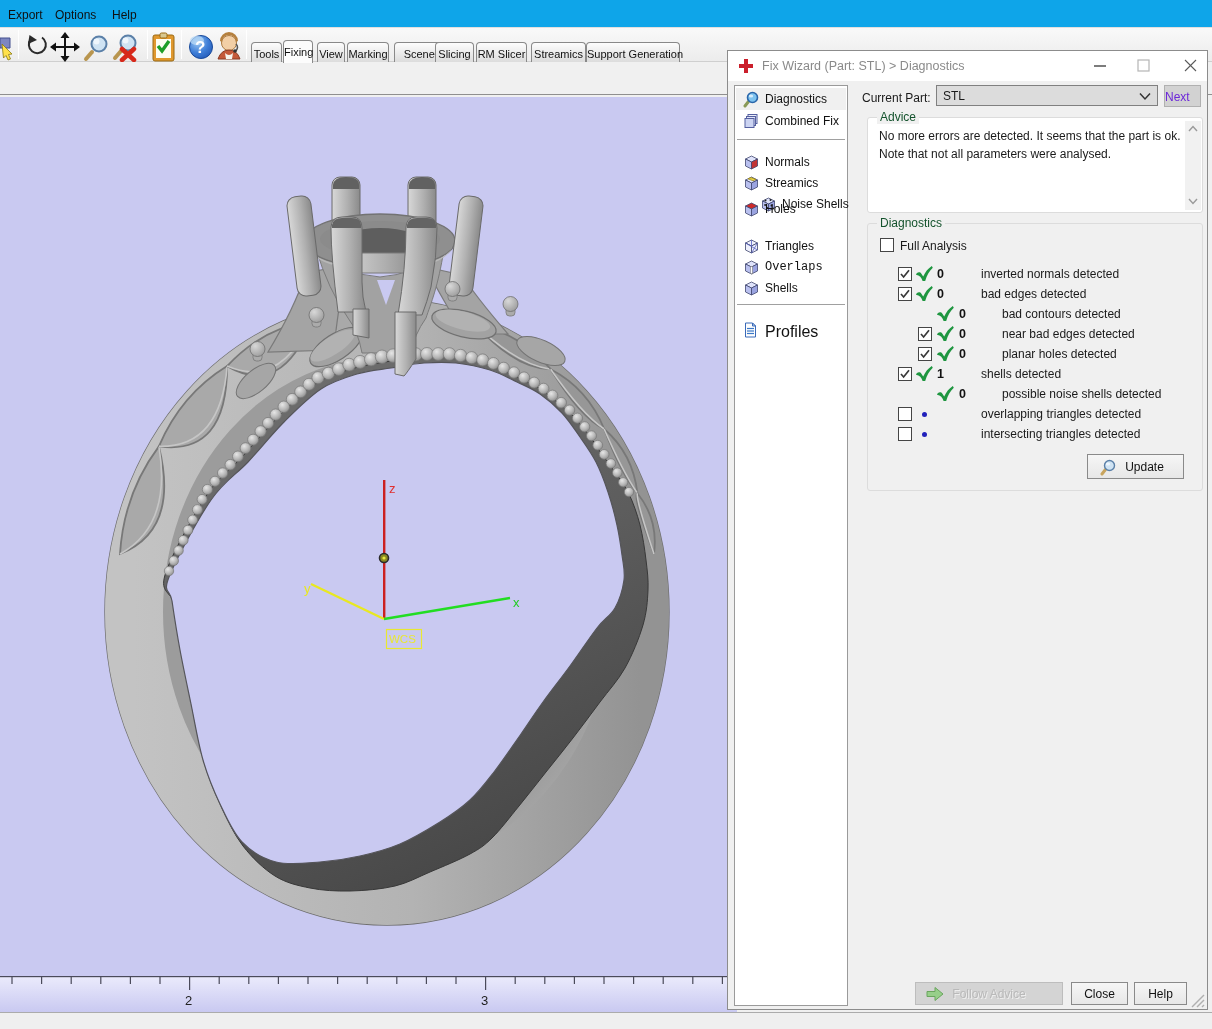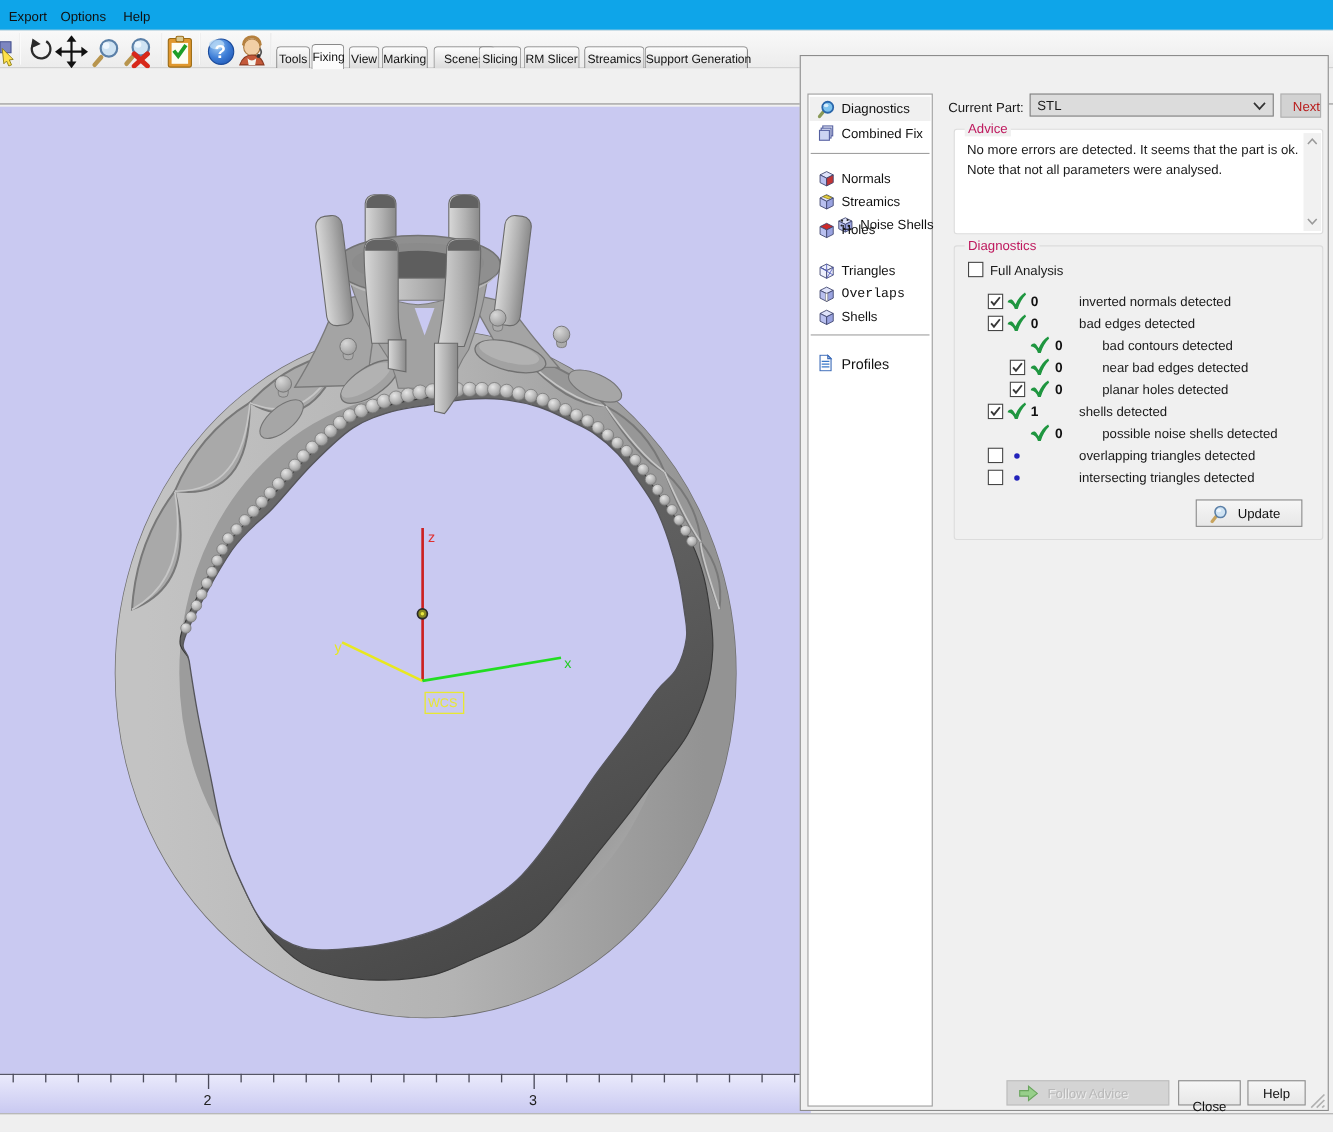--- a/index.html
+++ b/index.html
@@ -17,21 +17,21 @@
 #viewport{left:0;top:97px;width:737px;height:915px;background:#c9c9f1}
 #statusbar{left:0;top:1012px;width:1212px;height:17px;background:#efefef;border-top:1px solid #ababab}
 #dialog{left:727px;top:50px;width:481px;height:960px;background:#f0f0f0;border:1px solid #8c8c8c}
 #dtitle{left:0;top:0;width:479px;height:30px;background:#fff}
 #dtitle .txt{position:absolute;left:34px;top:8px;color:#8a8a8a;font-size:12.5px}
 #sidebar{left:6px;top:34px;width:114px;height:921px;background:#fff;border:1px solid #9a9a9a}
 .sbitem{position:absolute;left:1px;width:110px;height:22px}
 .sbitem svg{position:absolute;left:7px;top:3px}
 .sbsep{position:absolute;left:2px;width:108px;height:1px;background:#a0a0a0}
 .grp{position:absolute;border:1px solid #dcdcdc;border-radius:3px}
-.leg{position:absolute;top:-8px;left:9px;background:#f0f0f0;padding:0 3px;font-size:12px;color:#be185d}
+.leg{position:absolute;top:-8px;left:9px;background:#f0f0f0;padding:0 3px;font-size:12px;color:#14532d}
 .cb{position:absolute;width:14px;height:14px;background:#fff;border:1px solid #454545}
 .lbl12{position:absolute;font-size:12px;color:#1a1a1a}
 .num{position:absolute;font-size:12.5px;font-weight:bold;color:#111}
 .btn{position:absolute;background:linear-gradient(#f6f6f6,#e7e7e7);border:1px solid #8a8a8a;
  text-align:center;font-size:12px;color:#111}
 </style></head><body>
 
 <div id="menubar" class="abs">
     <span style="left:8px">Export</span>
     <span style="left:55px">Options</span>
@@ -312,20 +312,34 @@
         <rect x="603.4" y="0" width="1.2" height="8" fill="#4a4a5a"></rect>
         <rect x="633.0" y="0" width="1.2" height="8" fill="#4a4a5a"></rect>
         <rect x="662.6" y="0" width="1.2" height="8" fill="#4a4a5a"></rect>
         <rect x="692.2" y="0" width="1.2" height="8" fill="#4a4a5a"></rect>
         <rect x="721.8" y="0" width="1.2" height="8" fill="#4a4a5a"></rect>
 <text x="185" y="29" font-size="13" fill="#222" font-family="Liberation Sans">2</text>
 <text x="481" y="29" font-size="13" fill="#222" font-family="Liberation Sans">3</text>
 </svg></div></div>
 <div id="statusbar" class="abs"></div>
 <div id="dialog" class="abs">
+ <div id="dtitle" class="abs">
+  <svg class="abs" style="left:10px;top:7px" width="16" height="16">
+   <path d="M6,1 h4 v5 h5 v4 h-5 v5 h-4 v-5 h-5 v-4 h5 Z" fill="#cb1f2b"></path>
+  </svg>
+  <div class="txt">Fix Wizard (Part: STL) &gt; Diagnostics</div>
+  <svg class="abs" style="left:360px;top:0" width="119" height="30">
+   <line x1="6" y1="15" x2="18" y2="15" stroke="#444" stroke-width="1.4"></line>
+   <rect x="50" y="9" width="11" height="11" fill="none" stroke="#b5b5b5" stroke-width="1.2"></rect>
+   <g stroke="#5a5a5a" stroke-width="1.1">
+          <line x1="97" y1="9" x2="108" y2="20"></line>
+          <line x1="108" y1="9" x2="97" y2="20"></line>
+        </g>
+  </svg>
+ </div>
  <div id="sidebar" class="abs">
       <div class="sbitem" style="top:2px;background:#f0f0f0;">
         <svg width="17" height="17" viewBox="0 0 17 17">
 <line x1="5.5" y1="10.5" x2="2" y2="15" stroke="#8a9a58" stroke-width="3" stroke-linecap="round"></line>
 <circle cx="9.5" cy="6.5" r="5" fill="#7ec3ef" stroke="#2a66aa" stroke-width="1.6"></circle>
 <ellipse cx="8" cy="5" rx="2.2" ry="1.6" fill="#d6ecfb"></ellipse>
         </svg>
         <div style="left:29px;top:4px;position:absolute;font-size:12px;color:#111">Diagnostics</div>
       </div>
       <div class="sbitem" style="top:24px;">
@@ -408,33 +422,33 @@
       <div class="sbitem" style="top:233px;">
         <svg width="15" height="16" viewBox="0 0 15 16">
 <path d="M2.5,1 L9.5,1 L12.5,4 L12.5,15 L2.5,15 Z" fill="#fdfdfd" stroke="#3a6ab8"></path>
 <path d="M9.5,1 L9.5,4 L12.5,4 Z" fill="#cfe0f5" stroke="#3a6ab8"></path>
 <g stroke="#3a78c8" stroke-width="1.2">
             <line x1="4" y1="6.5" x2="11" y2="6.5"></line>
 <line x1="4" y1="9" x2="11" y2="9"></line>
             <line x1="4" y1="11.5" x2="11" y2="11.5"></line>
           </g>
         </svg>
-        <div style="left:29px;top:4px;position:absolute;font-size:13px;color:#111">Profiles</div>
+        <div style="left:29px;top:4px;position:absolute;font-size:16px;color:#111">Profiles</div>
       </div>
       <div class="sbsep" style="top:53px"></div>
       <div class="sbsep" style="top:218px"></div>
     </div>
  <div class="lbl12" style="left:134px;top:40px">Current Part:</div>
  <div class="abs" style="left:208px;top:34px;width:222px;height:21px;background:#dcdcdc;border:1px solid #808080">
    <div class="lbl12" style="left:6px;top:3px">STL</div>
    <svg class="abs" style="left:202px;top:6px" width="12" height="9">
         <path d="M1,1.5 L6,7 L11,1.5" stroke="#333" stroke-width="1.5" fill="none"></path>
       </svg>
  </div>
- <div class="abs" style="left:436px;top:34px;width:37px;height:22px;background:#d2d2d2;border:1px solid #b0b0b0;text-align:right;padding-top:4px;color:#b91c1c">Next</div>
+ <div class="abs" style="left:436px;top:34px;width:37px;height:22px;background:#d2d2d2;border:1px solid #b0b0b0;text-align:left;padding-top:4px;color:#6d28d9">Next</div>
 
  <div class="grp" style="left:139px;top:66px;width:336px;height:96px;background:#fff">
    <div class="leg">Advice</div>
    <div class="lbl12" style="left:11px;top:11px">No more errors are detected. It seems that the part is ok.</div>
    <div class="lbl12" style="left:11px;top:29px">Note that not all parameters were analysed.</div>
    <div class="abs" style="left:317px;top:3px;width:16px;height:89px;background:#f1f1f1">
      <svg class="abs" style="left:3px;top:4px" width="10" height="8">
           <path d="M1,6 L5,1.5 L9,6" stroke="#9a9a9a" stroke-width="1.4" fill="none"></path>
         </svg>
      <svg class="abs" style="left:3px;top:76px" width="10" height="8">
@@ -511,21 +525,21 @@
     <ellipse cx="8" cy="5" rx="2.2" ry="1.6" fill="#eef6fd"></ellipse>
       </svg>
    <span style="margin-left:18px">Update</span>
  </div>
 
  <div class="abs" style="left:187px;top:931px;width:148px;height:23px;background:#d4d4d4;border:1px solid #bdbdbd;text-align:center;padding-top:4px;color:#b9b9b9;text-shadow:1px 1px 0 #eee">Follow Advice
    <svg class="abs" style="left:10px;top:3px" width="20" height="16">
     <path d="M1,5.5 L9,5.5 L9,1.5 L17,8 L9,14.5 L9,10.5 L1,10.5 Z" fill="#97cf8a" stroke="#6aa55e"></path>
       </svg>
  </div>
- <div class="btn" style="left:343px;top:931px;width:57px;height:23px;padding-top:16px">Close</div>
+ <div class="btn" style="left:343px;top:931px;width:57px;height:23px;padding-top:4px">Close</div>
  <div class="btn" style="left:406px;top:931px;width:53px;height:23px;padding-top:4px">Help</div>
  <svg class="abs" style="left:462px;top:942px" width="16" height="16">
   <g stroke="#b0b0b0" stroke-width="1.5">
         <line x1="14" y1="2" x2="2" y2="14"></line>
         <line x1="14" y1="7" x2="7" y2="14"></line>
         <line x1="14" y1="12" x2="12" y2="14"></line>
       </g>
  </svg>
 </div>
 </body></html>

